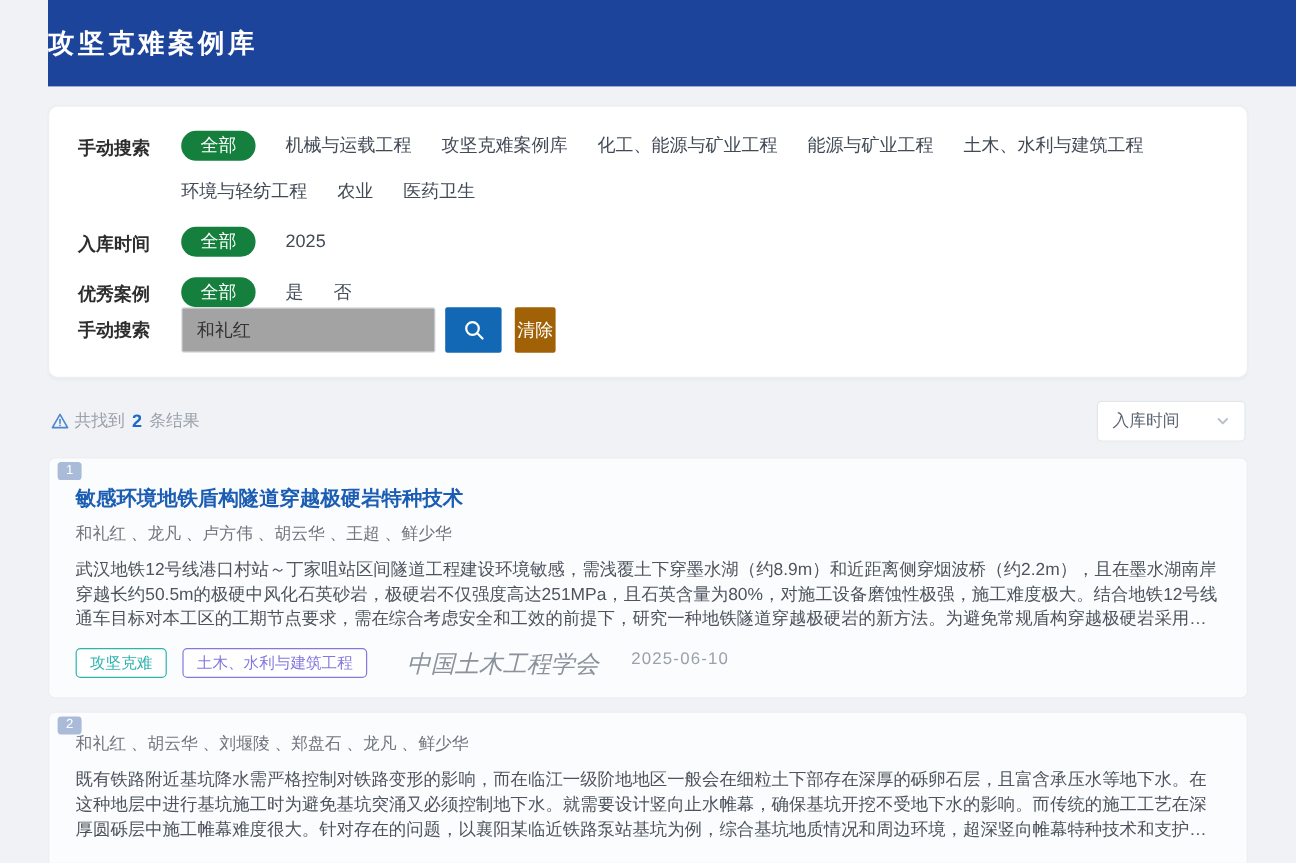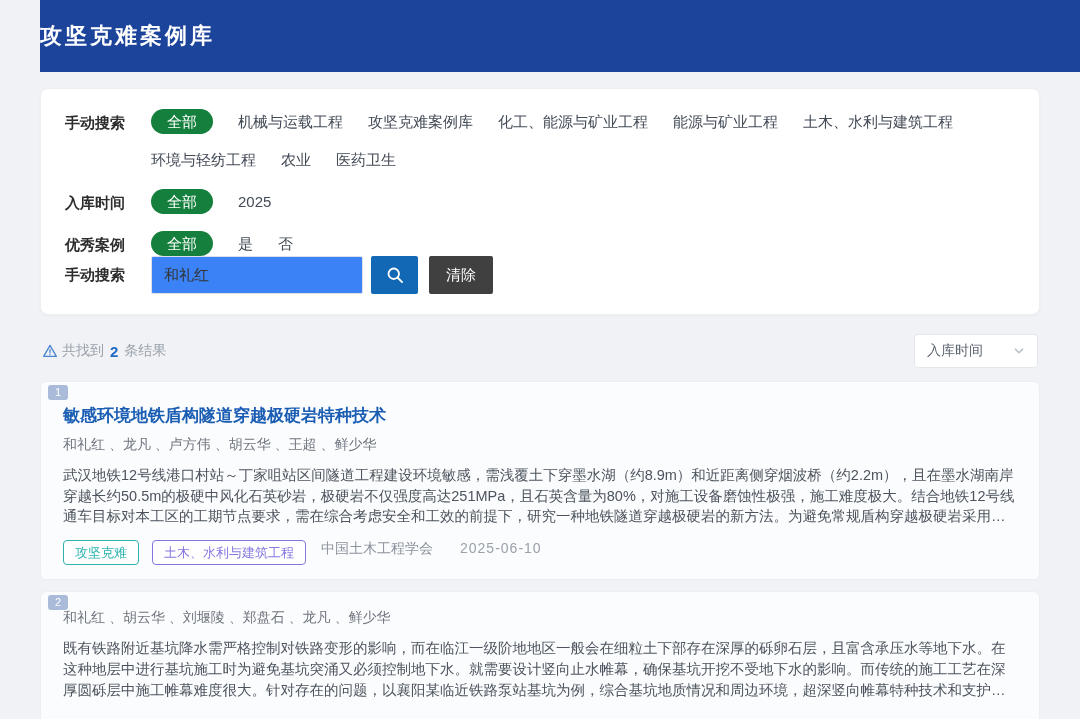--- a/index.html
+++ b/index.html
@@ -80,43 +80,43 @@
   .search-input {
     width: 212px;
     height: 38px;
     border: 1px solid #dde2e8;
     border-radius: 2px;
     padding: 16px 12px;
     font-size: 15px;
     color: #333;
     font-family: Liberation Mono, monospace;
     outline: none;
-    background: #3b82f6;
+    background: #a3a3a3;
   }
   .search-btn {
     width: 47px;
     height: 38px;
     margin-left: 8px;
     background: #1268b5;
     border: none;
     border-radius: 2px;
     display: flex;
     align-items: center;
     justify-content: center;
     cursor: pointer;
   }
   .clear-btn {
     height: 38px;
     margin-left: 11px;
-    background: #404040;
+    background: #a16207;
     border: none;
     border-radius: 2px;
     color: #ffffff;
     font-size: 15px;
-    padding: 0 17px;
+    padding: 0 2px;
     cursor: pointer;
     font-family: inherit;
   }
   
   .results-bar {
     display: flex;
     align-items: center;
     justify-content: space-between;
     margin: 19px 2px 13px;
   }
@@ -196,21 +196,21 @@
   }
   .tag {
     font-size: 13px;
     line-height: 1;
     padding: 5px 11px;
     border: 1px solid;
     border-radius: 4px;
     background: #fff;
     white-space: nowrap;
   }
-  .card-org { color: #8b929c; font-size: 14px; margin-left: 2px; }
+  .card-org { color: #8b929c; font-size: 20px; margin-left: 20px; font-style: italic; }
   .card-date { color: #9aa1ab; font-size: 14px; margin-left: 14px; letter-spacing: 1px; }
 </style>
 </head>
 <body>
 
 <header class="app-header">
   <h1>攻坚克难案例库</h1>
 </header>
 
 <main class="main">

